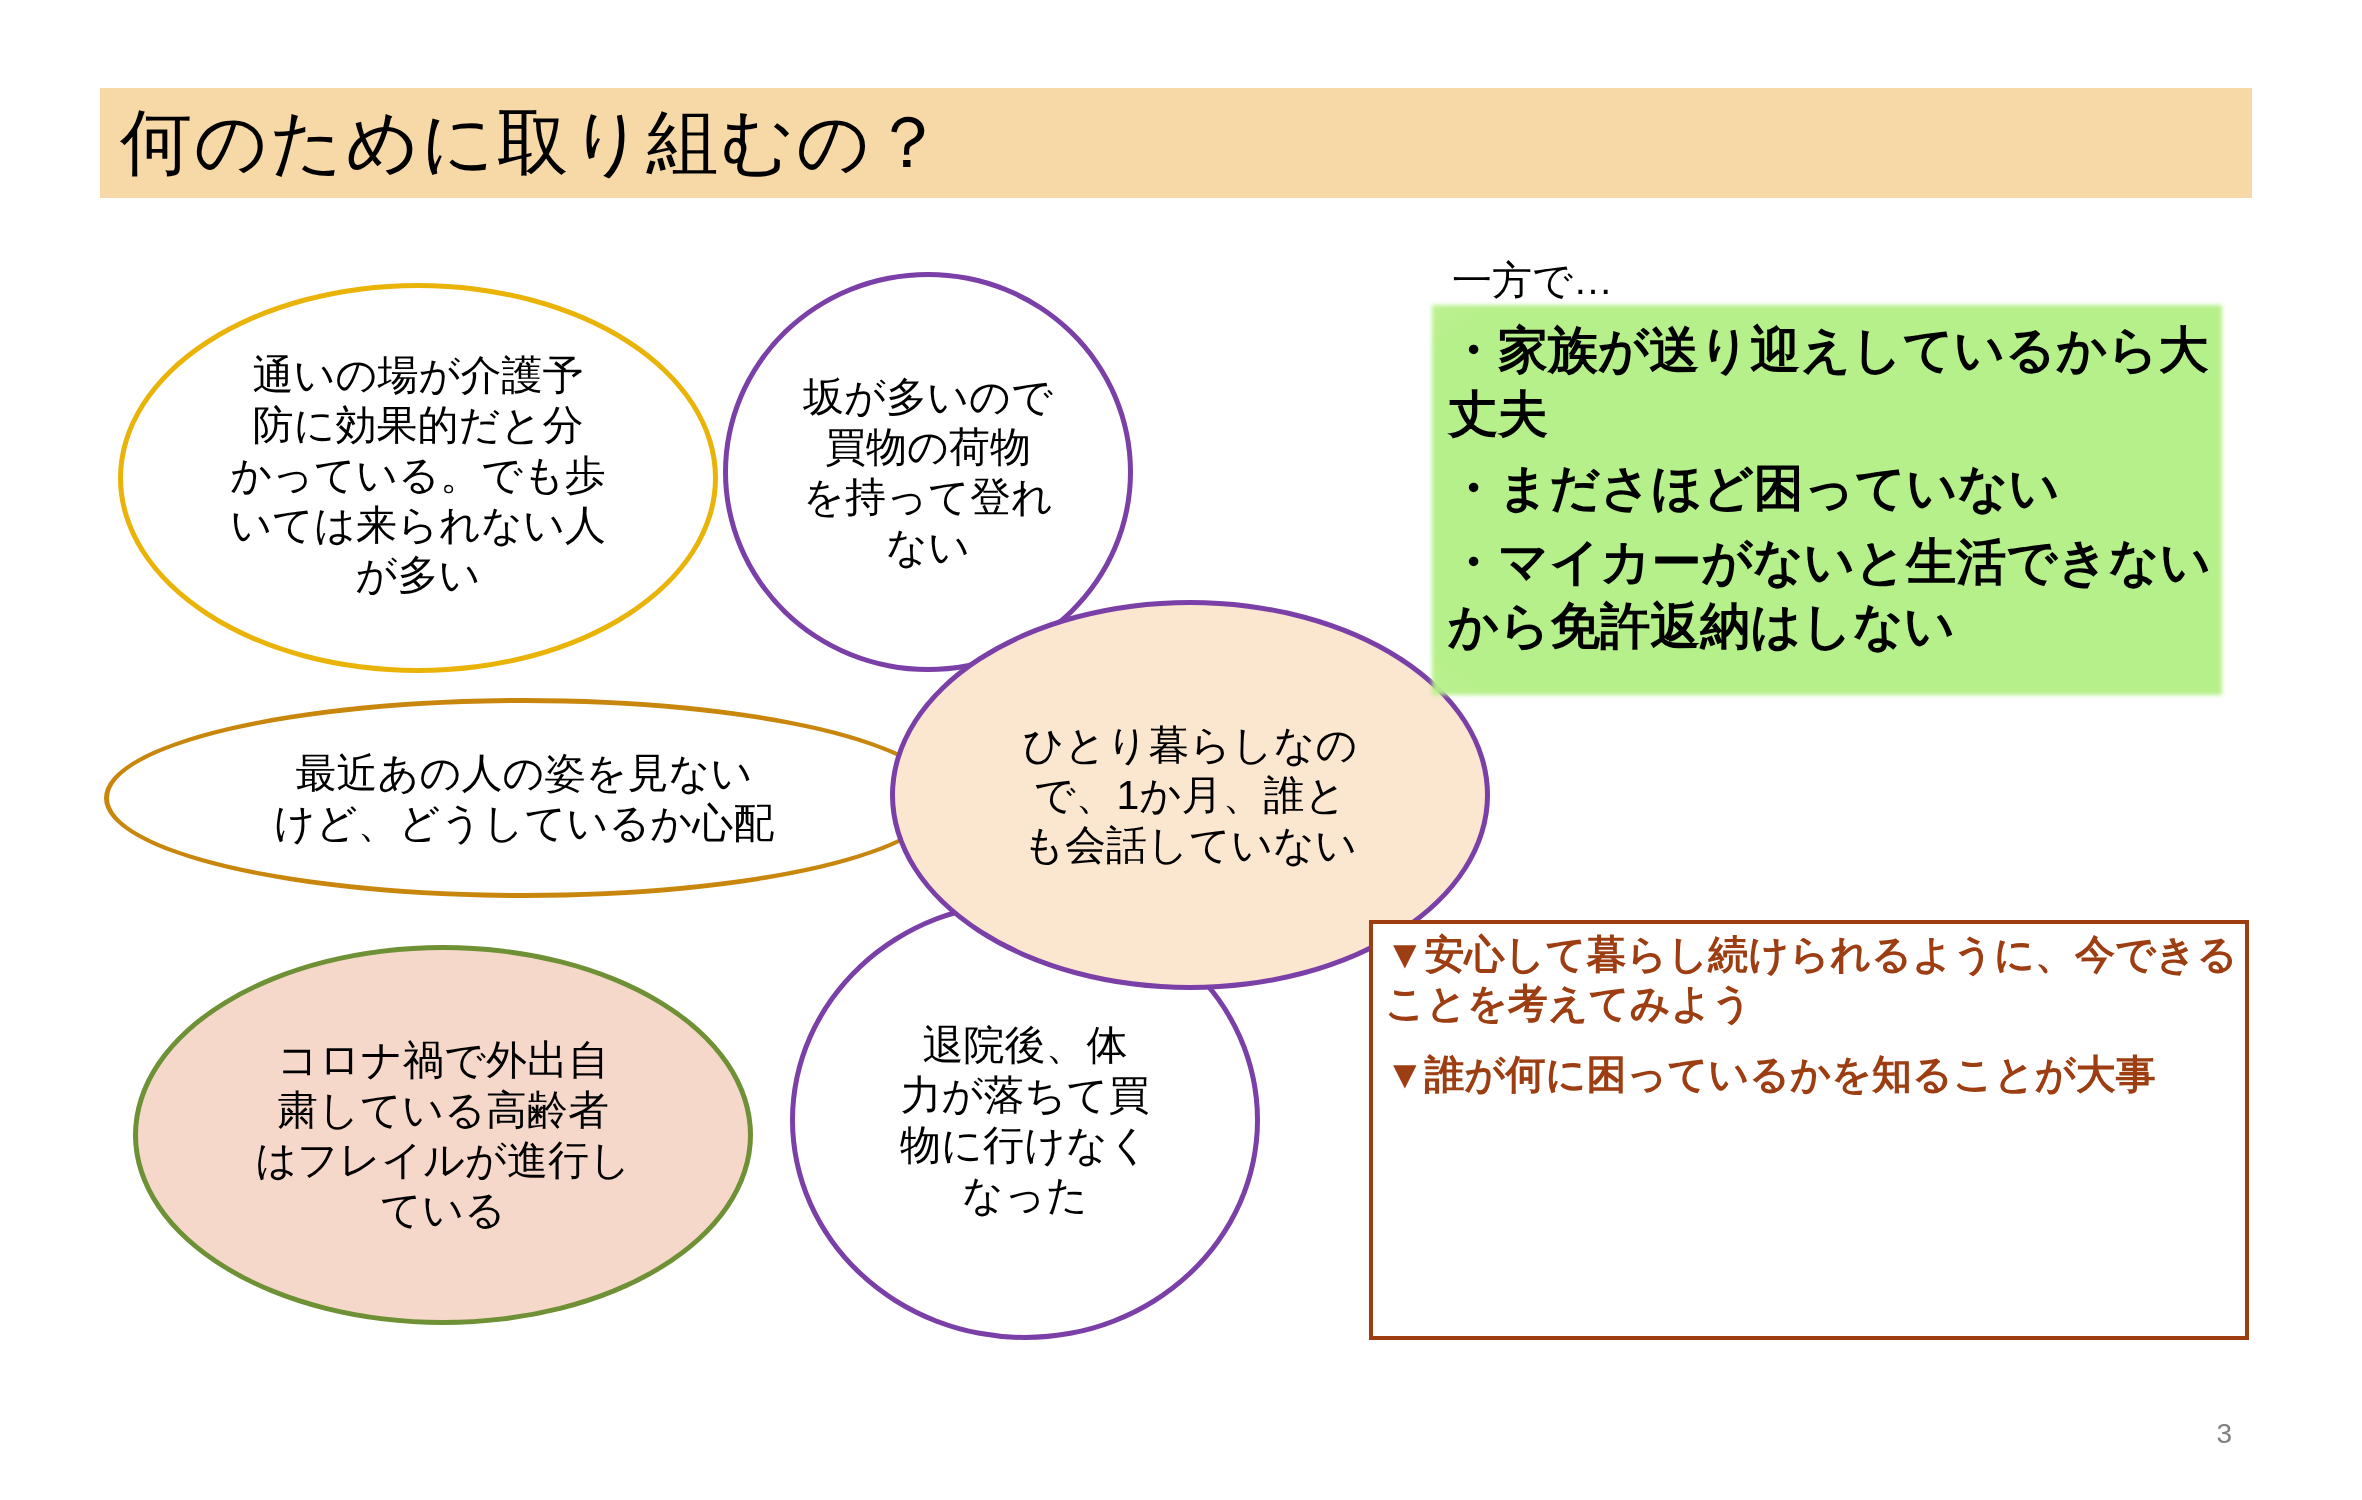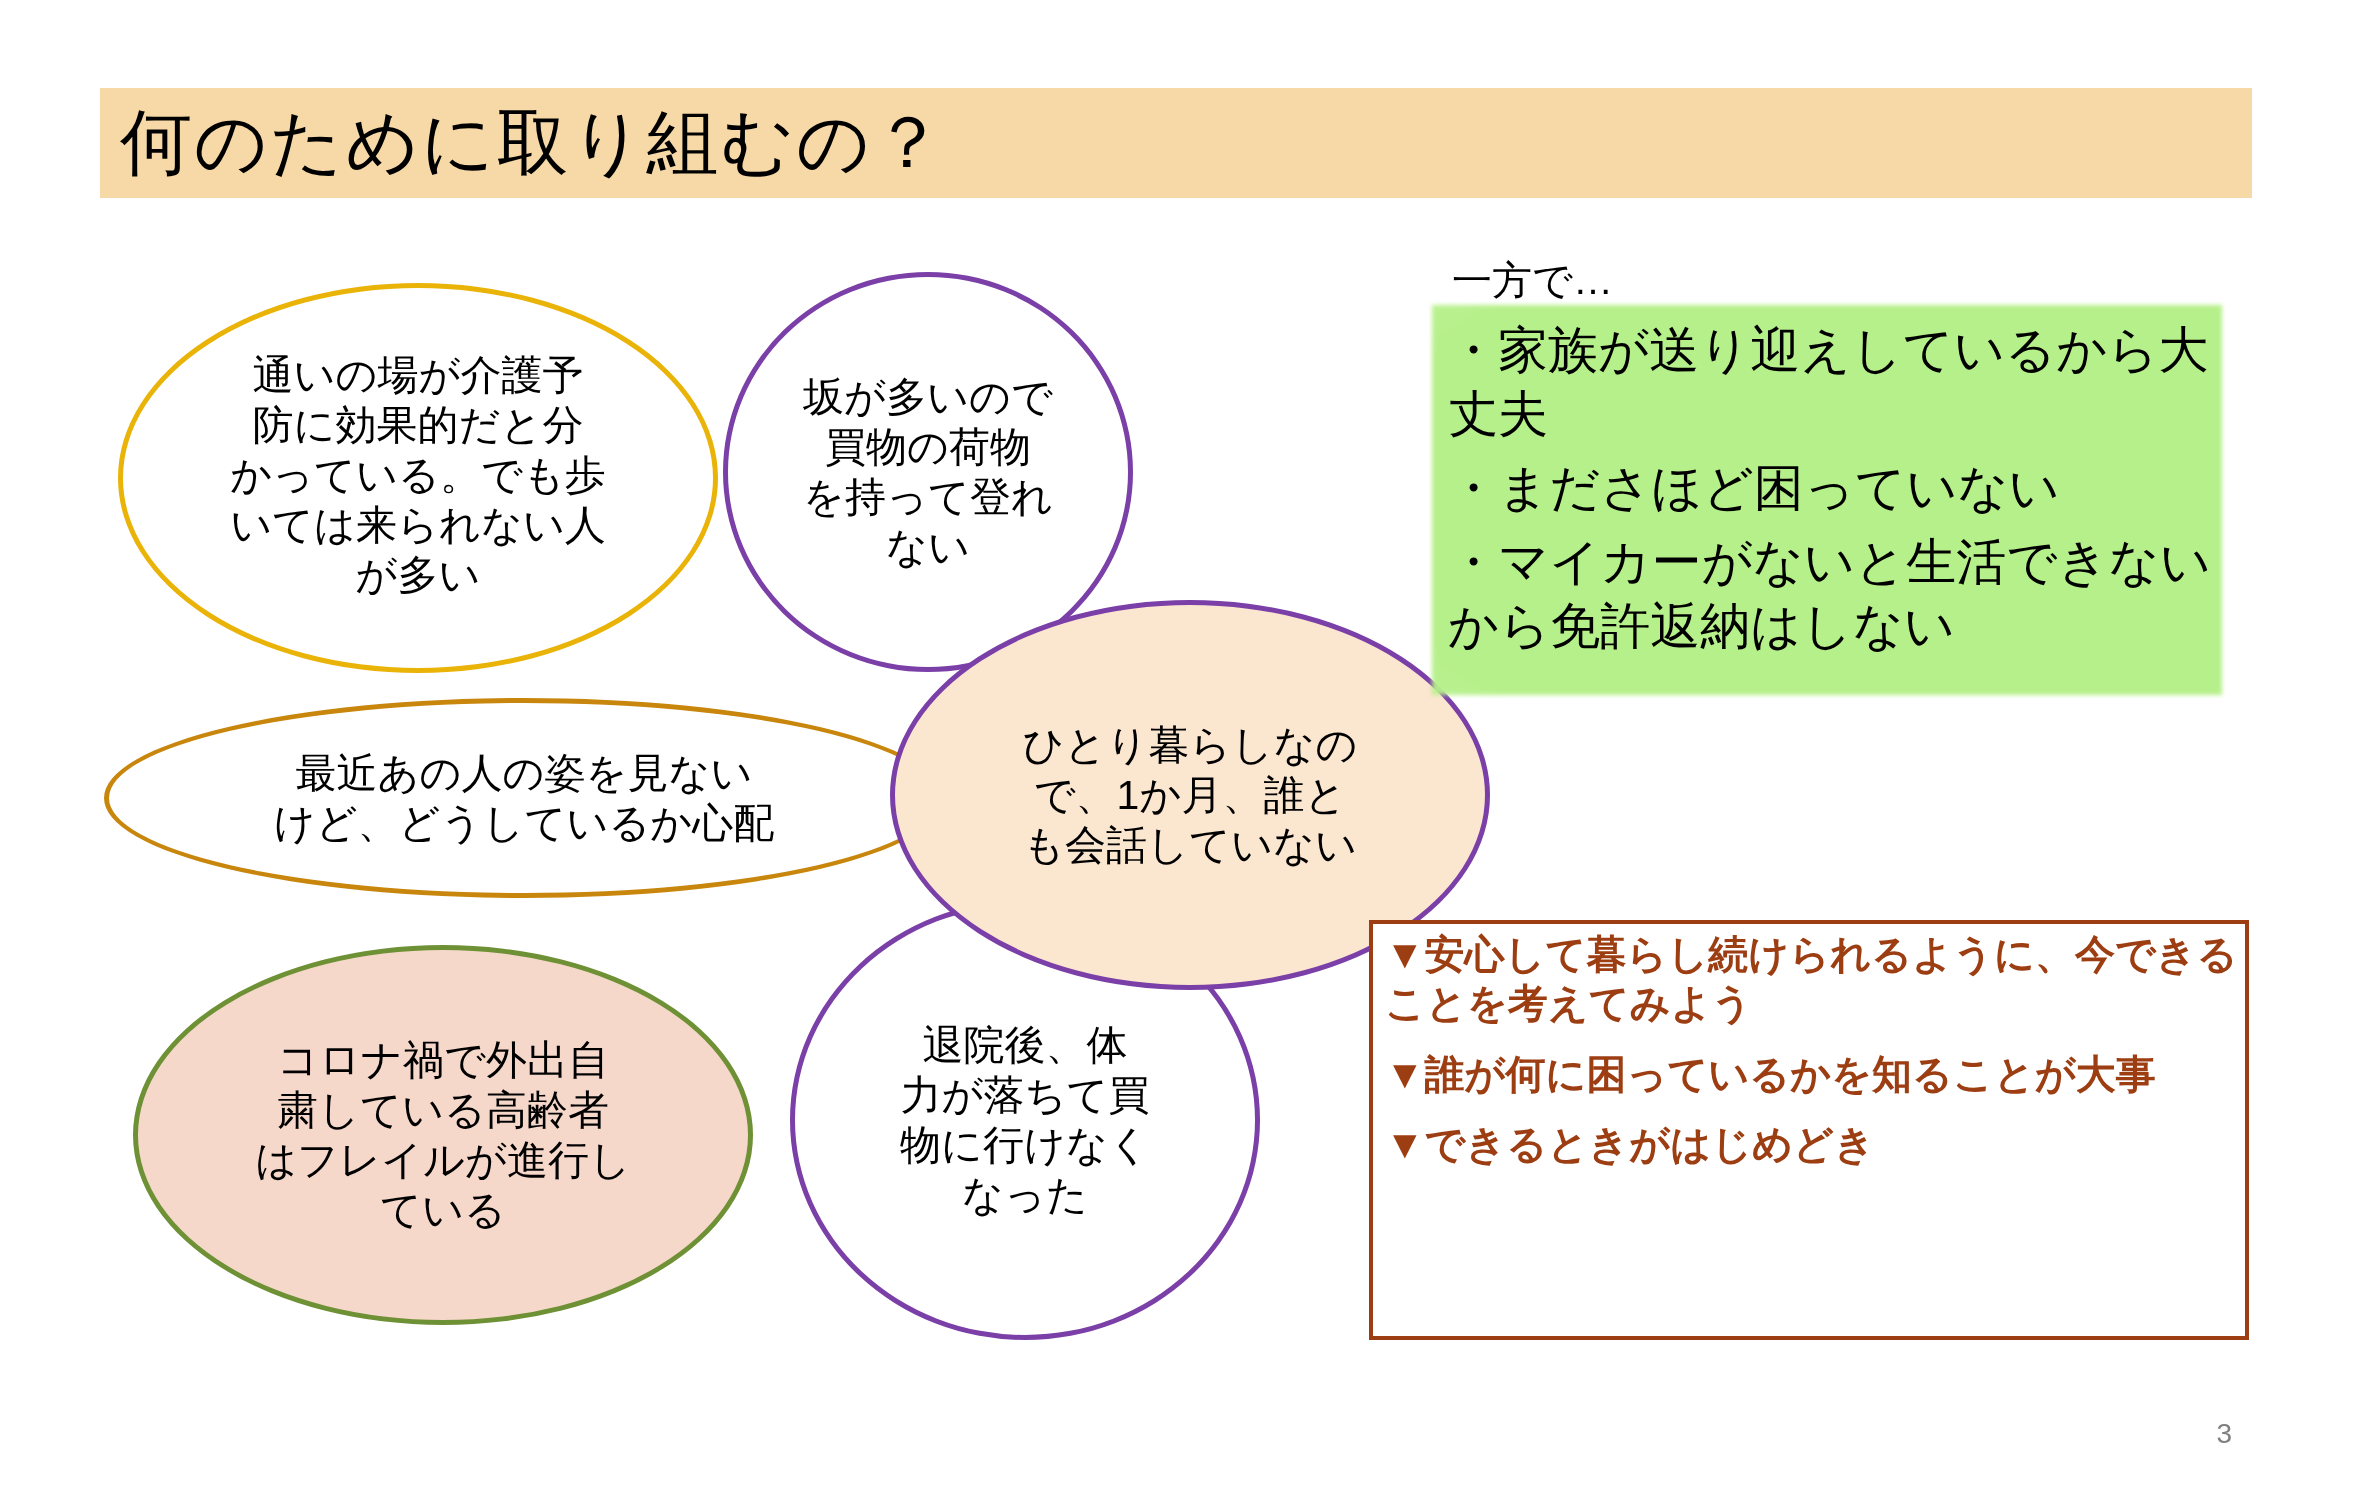--- a/index.html
+++ b/index.html
@@ -82,21 +82,21 @@
     position:absolute;left:1432px;top:305px;width:790px;height:390px;
     z-index:7;
     background:
       radial-gradient(ellipse 115% 120% at 62% 50%,
         #b6f08a 0%, #b6f08a 62%, rgba(182,240,138,0.85) 76%,
         rgba(182,240,138,0.35) 89%, rgba(182,240,138,0) 100%);
     filter:blur(2px);
   }
   #green-text{
     position:absolute;left:1448px;top:318px;width:800px;z-index:9;
-    font-size:50px;line-height:1.28;
+    font-size:50px;line-height:1.28;font-weight:bold;
   }
   #green-text .gline{margin-bottom:10px;}
 
   
   #action-box{
     position:absolute;left:1369px;top:920px;width:880px;height:420px;
     border:4px solid #9c3d12;box-sizing:border-box;background:#ffffff;
     z-index:8;
   }
   #action-text{
@@ -162,16 +162,15 @@
 <div id="green-text">
   <div class="gline">・家族が送り迎えしているから大丈夫</div>
   <div class="gline">・まださほど困っていない</div>
   <div class="gline">・マイカーがないと生活できないから免許返納はしない</div>
 </div>
 
 <div id="action-box"></div>
 <div id="action-text">
   <div class="aline">▼安心して暮らし続けられるように、今できることを考えてみよう</div>
   <div class="aline">▼誰が何に困っているかを知ることが大事</div>
-  <div class="aline">▼できるときがはじめどき</div>
 </div>
 
 <div id="page-number">3</div>
 
 </body></html>

